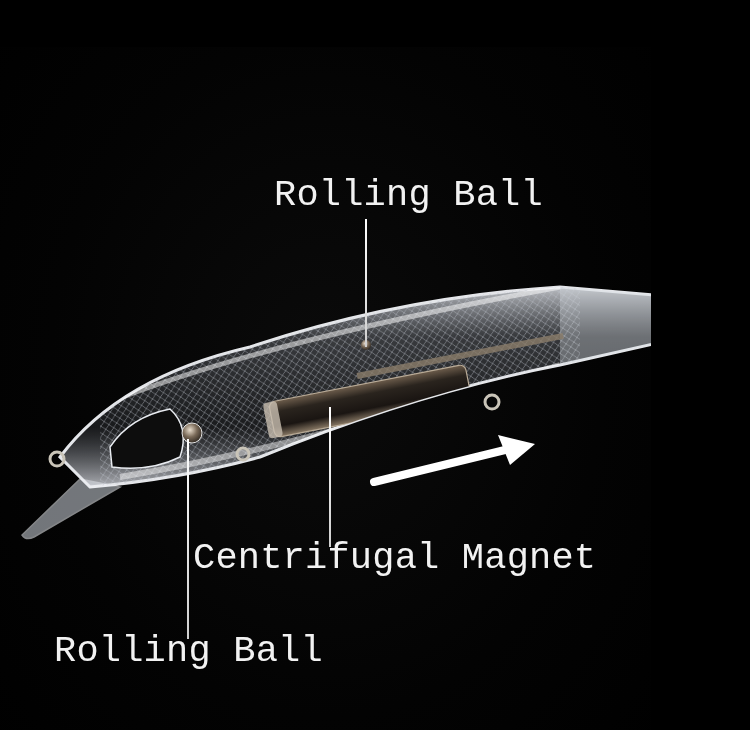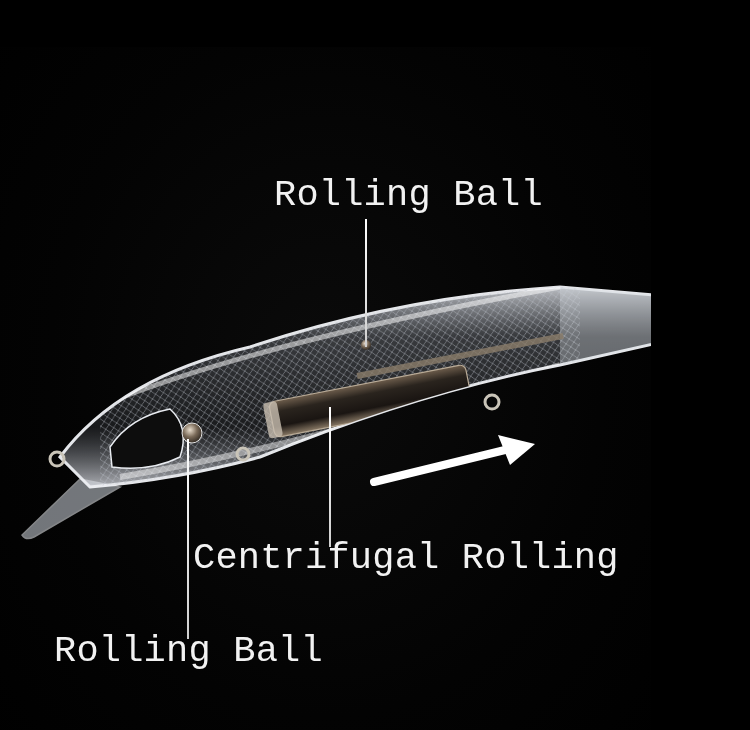--- a/index.html
+++ b/index.html
@@ -80,15 +80,15 @@
       <line x1="374" y1="435" x2="505" y2="403" stroke="#ffffff" stroke-width="8" stroke-linecap="round"></line>
       <polygon points="535,397 498,388 510,418" fill="#ffffff"></polygon>
     </g>
   </svg>
 
   <div class="leader" style="left:365px; top:172px; height:128px;"></div>
   <div class="leader" style="left:329px; top:360px; height:140px;"></div>
   <div class="leader" style="left:187px; top:392px; height:200px;"></div>
 
   <div class="label" style="left:274px; top:130px;">Rolling Ball</div>
-  <div class="label" style="left:193px; top:493px;">Centrifugal Rolling</div>
+  <div class="label" style="left:193px; top:493px;">Centrifugal Magnet</div>
   <div class="label" style="left:54px; top:586px;">Rolling Ball</div>
 </div>
 
 </body></html>

